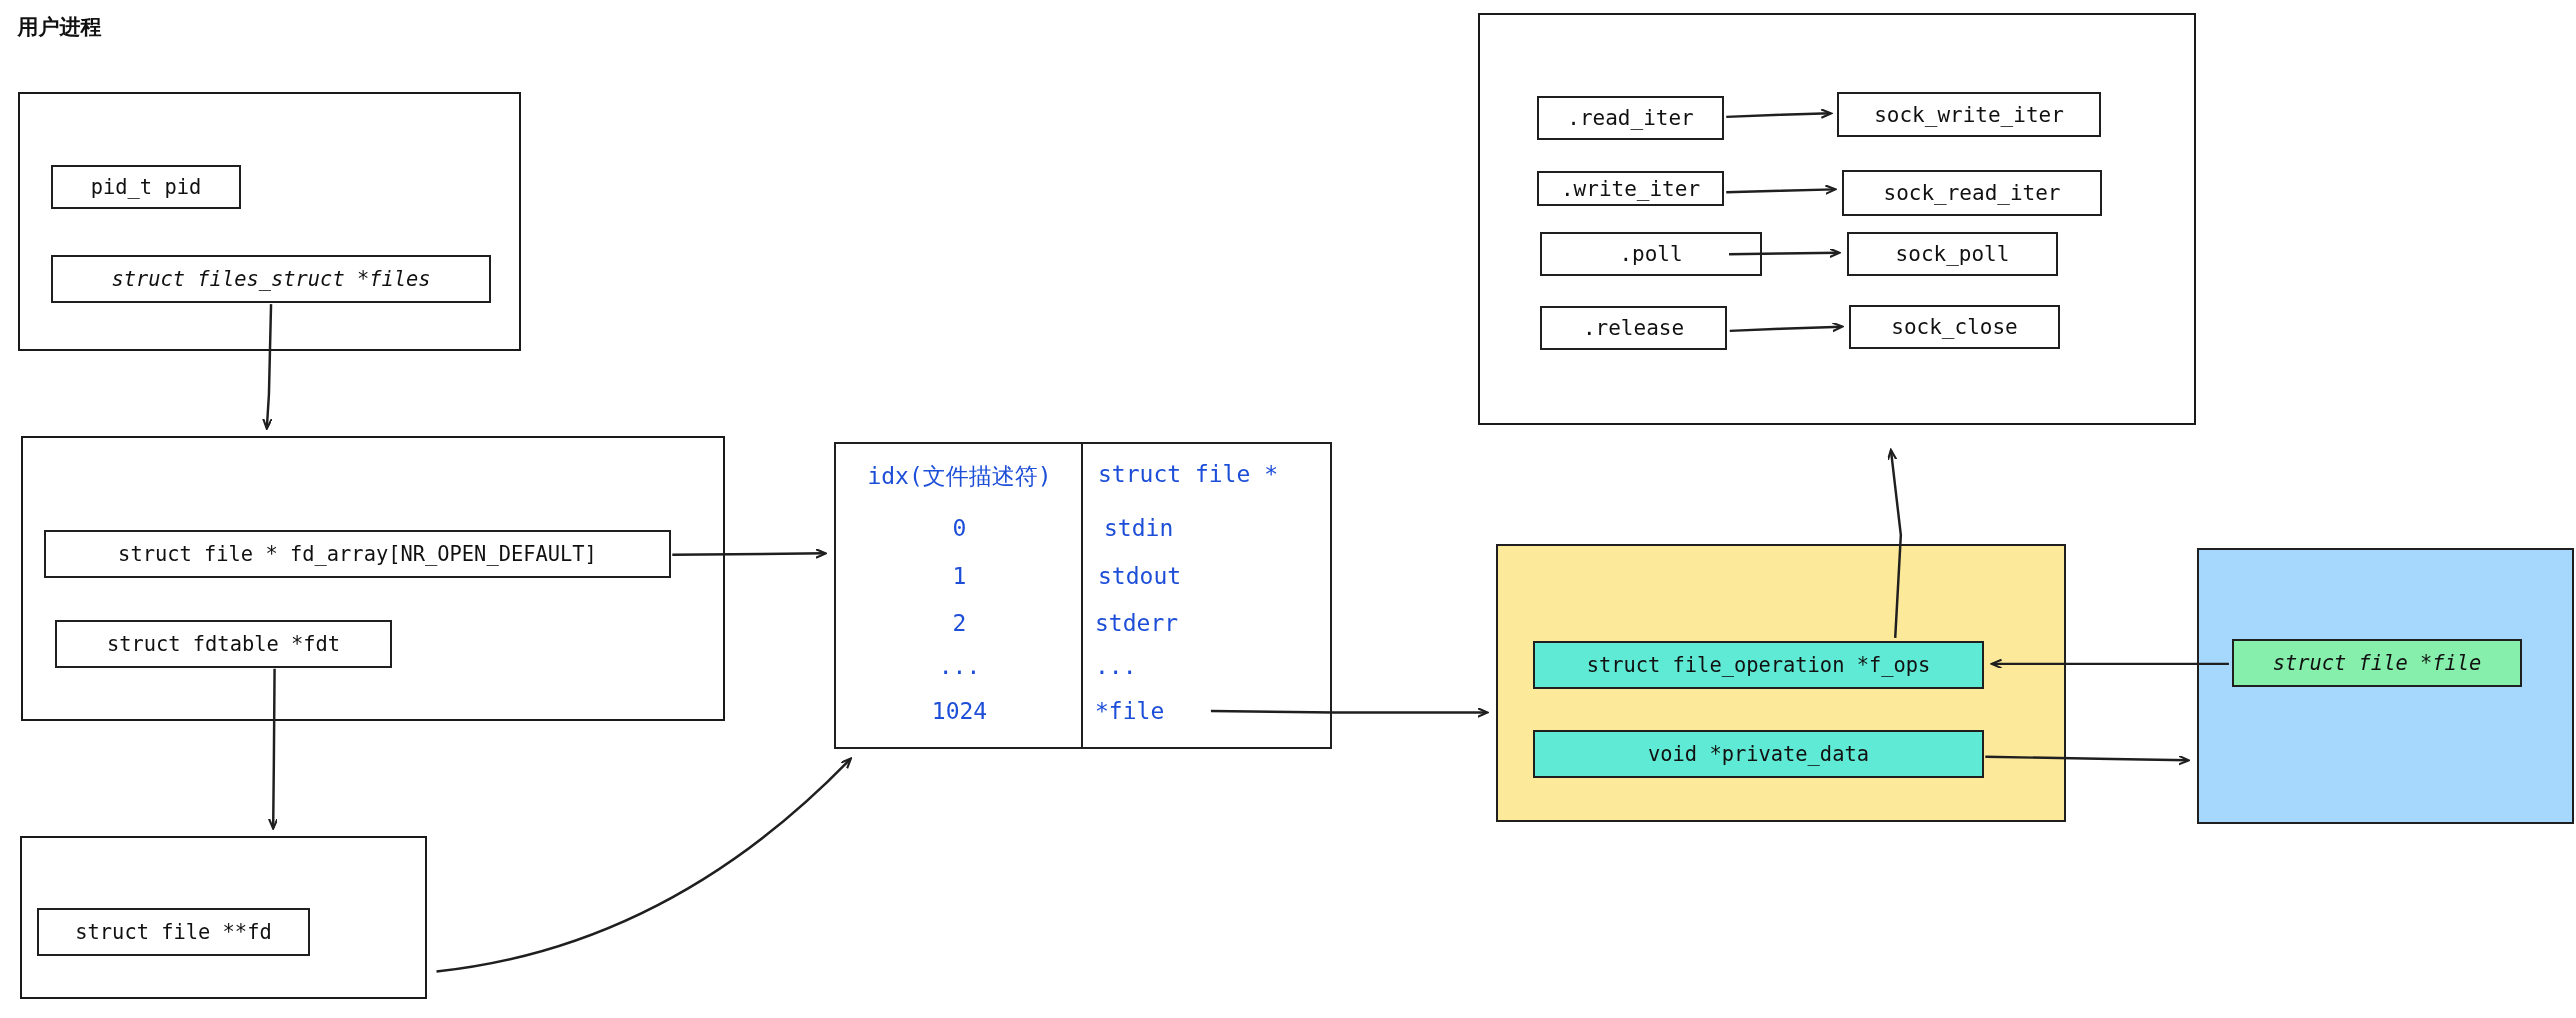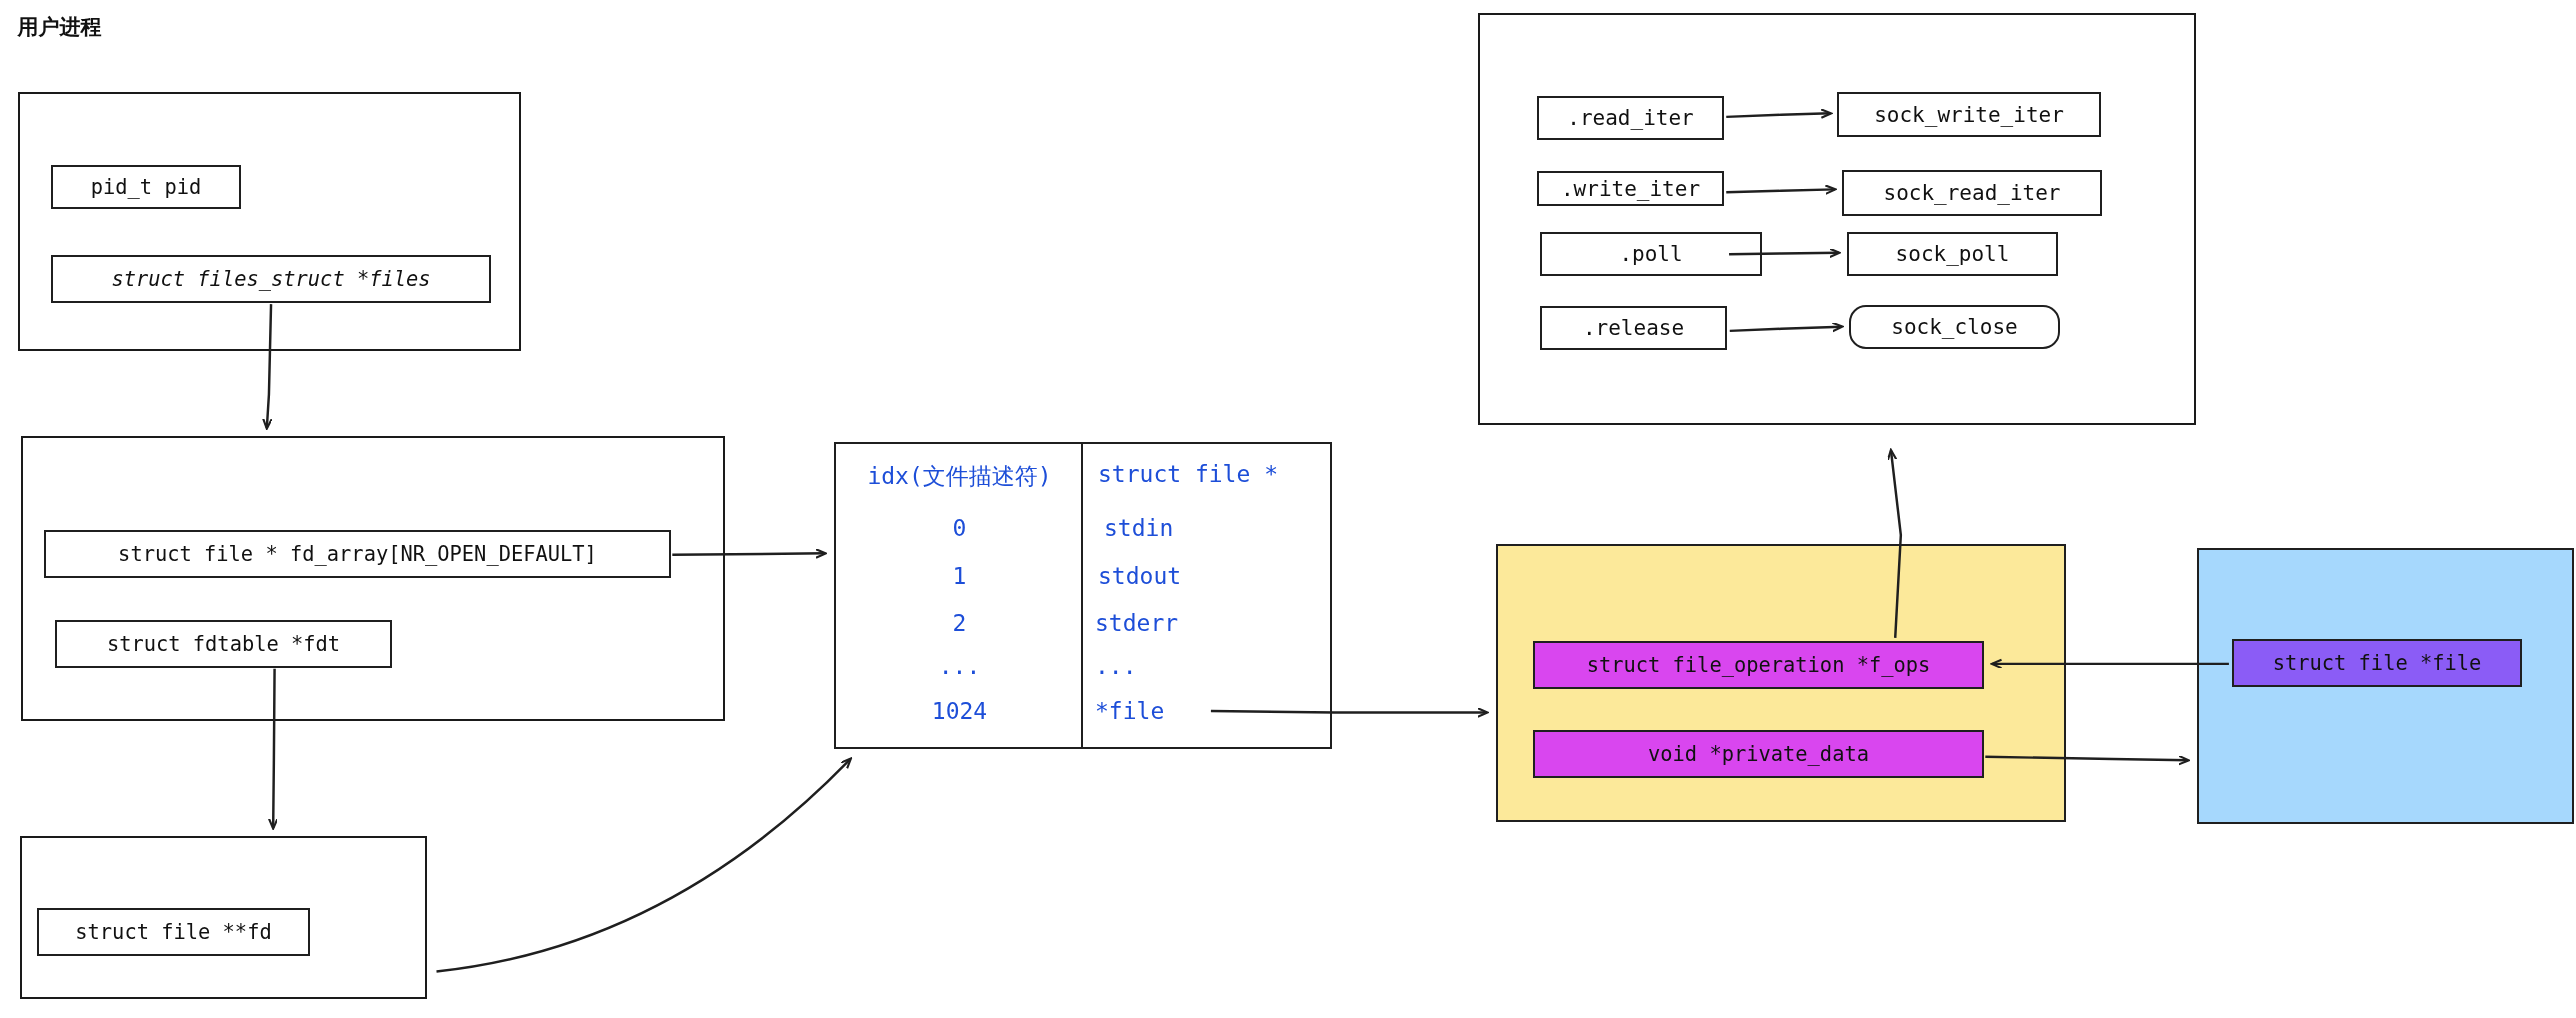--- a/index.html
+++ b/index.html
@@ -46,22 +46,22 @@
     box-sizing: border-box;
     border: 2.1px solid #1f1f1f;
     background: transparent;
     display: flex;
     align-items: center;
     justify-content: center;
     color: #111111;
     white-space: nowrap;
     z-index: 3;
   }
-  .field.onyellow { background: #d946ef; }
-  .field.onblue   { background: #8b5cf6; }
+  .field.onyellow { background: #5eead4; }
+  .field.onblue   { background: #86efac; font-style: italic; }
   .plain-label {
     position: absolute;
     color: #111111;
     white-space: nowrap;
     z-index: 3;
   }
   
   #fd-table {
     position: absolute;
     box-sizing: border-box;
@@ -156,21 +156,21 @@
   <div class="field" style="left:1540px; top:232px; width:222px; height:44px; font-size:21px;">
     <span>.poll</span>
   </div>
   <div class="field" style="left:1847px; top:232px; width:211px; height:44px; font-size:21px;">
     <span>sock_poll</span>
   </div>
 
   <div class="field" style="left:1540px; top:306px; width:187px; height:44px; font-size:21px;">
     <span>.release</span>
   </div>
-  <div class="field" style="left:1849px; top:305px; width:211px; height:44px; font-size:21px;border-radius:17px;">
+  <div class="field" style="left:1849px; top:305px; width:211px; height:44px; font-size:21px;">
     <span>sock_close</span>
   </div>
 
   <div class="box yellow" style="left:1496px; top:544px; width:570px; height:278px;"></div>
   <div class="box-title" style="left:1536px; top:562px; font-size:32px;">struct file</div>
   <div class="field onyellow" style="left:1533px; top:641px; width:451px; height:48px; font-size:20.4px;">
     <span>struct file_operation *f_ops</span>
   </div>
   <div class="field onyellow" style="left:1533px; top:730px; width:451px; height:48px; font-size:20.4px;">
     <span>void *private_data</span>

